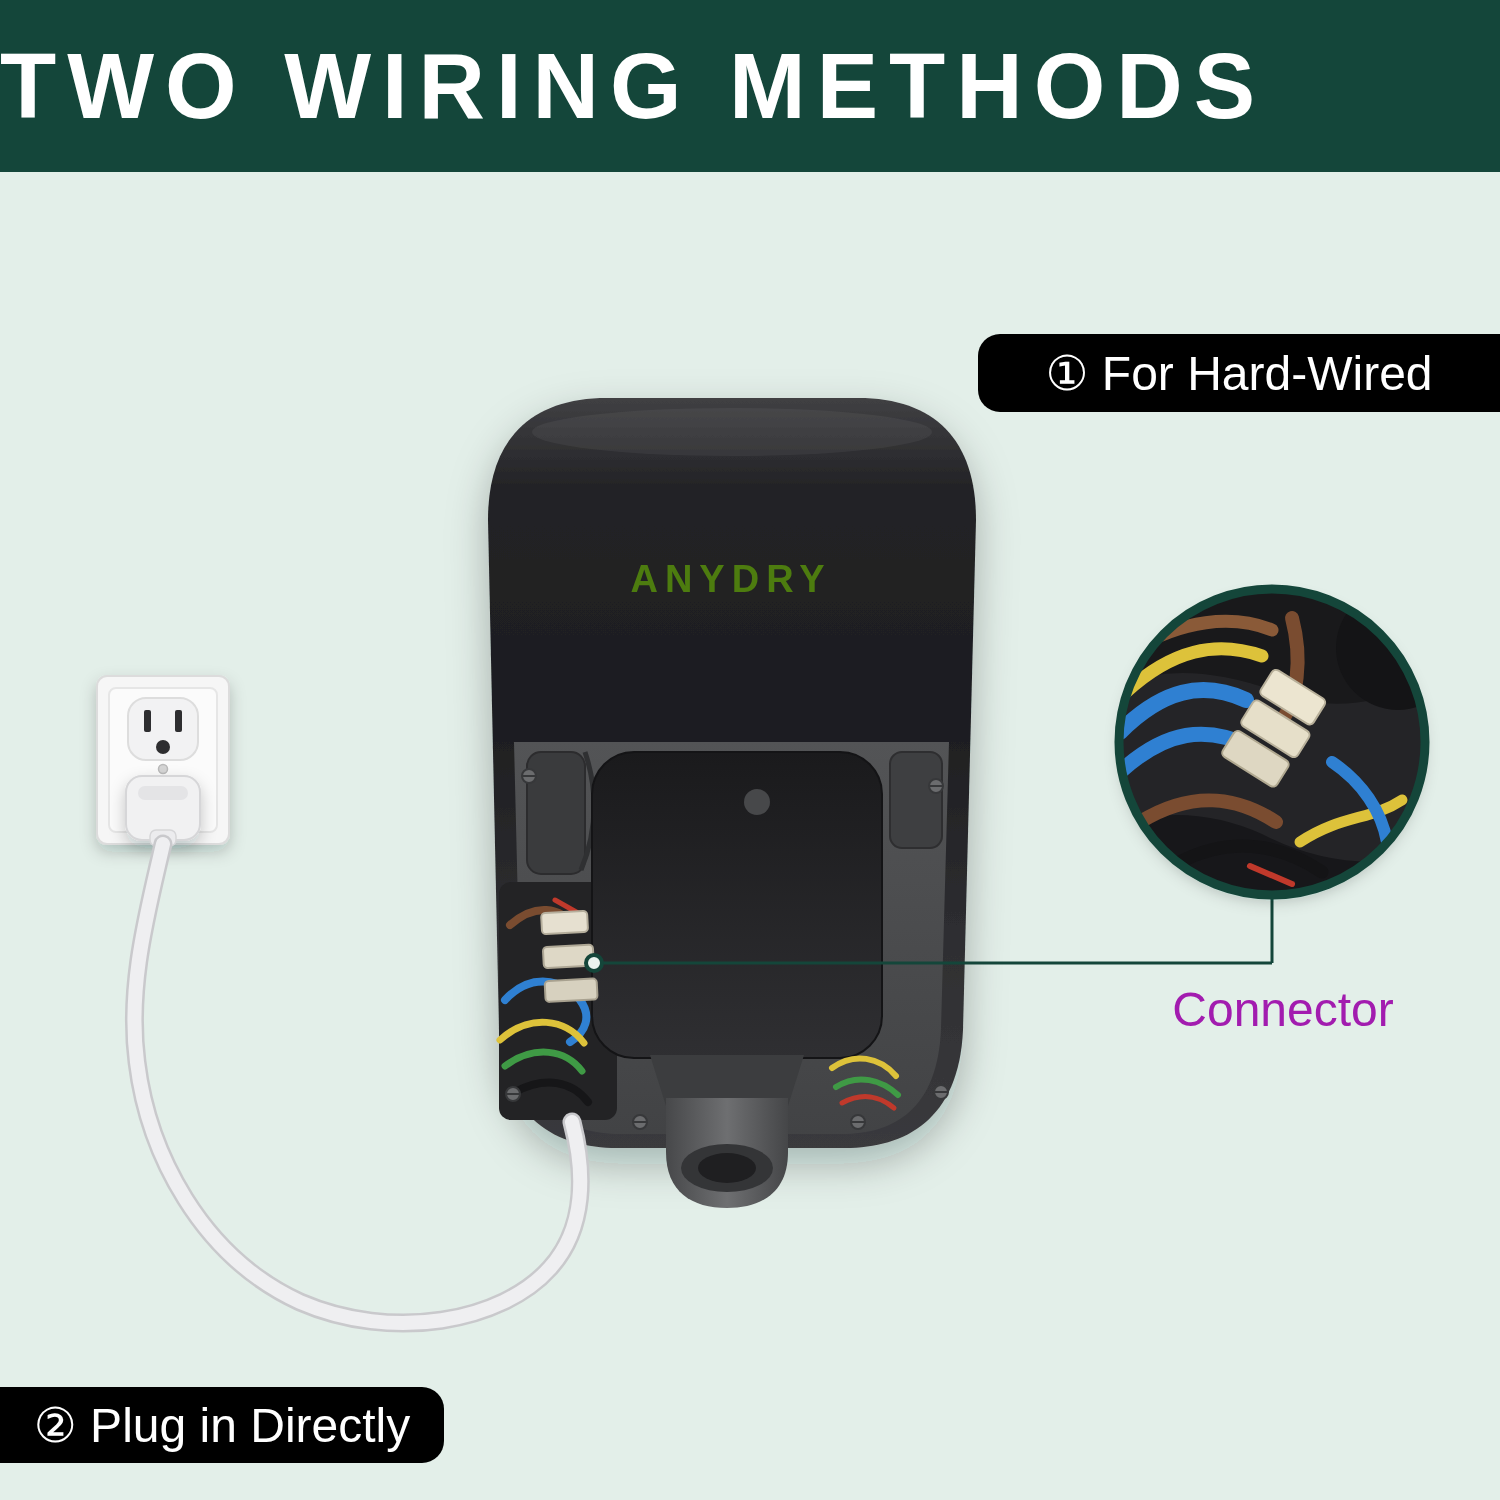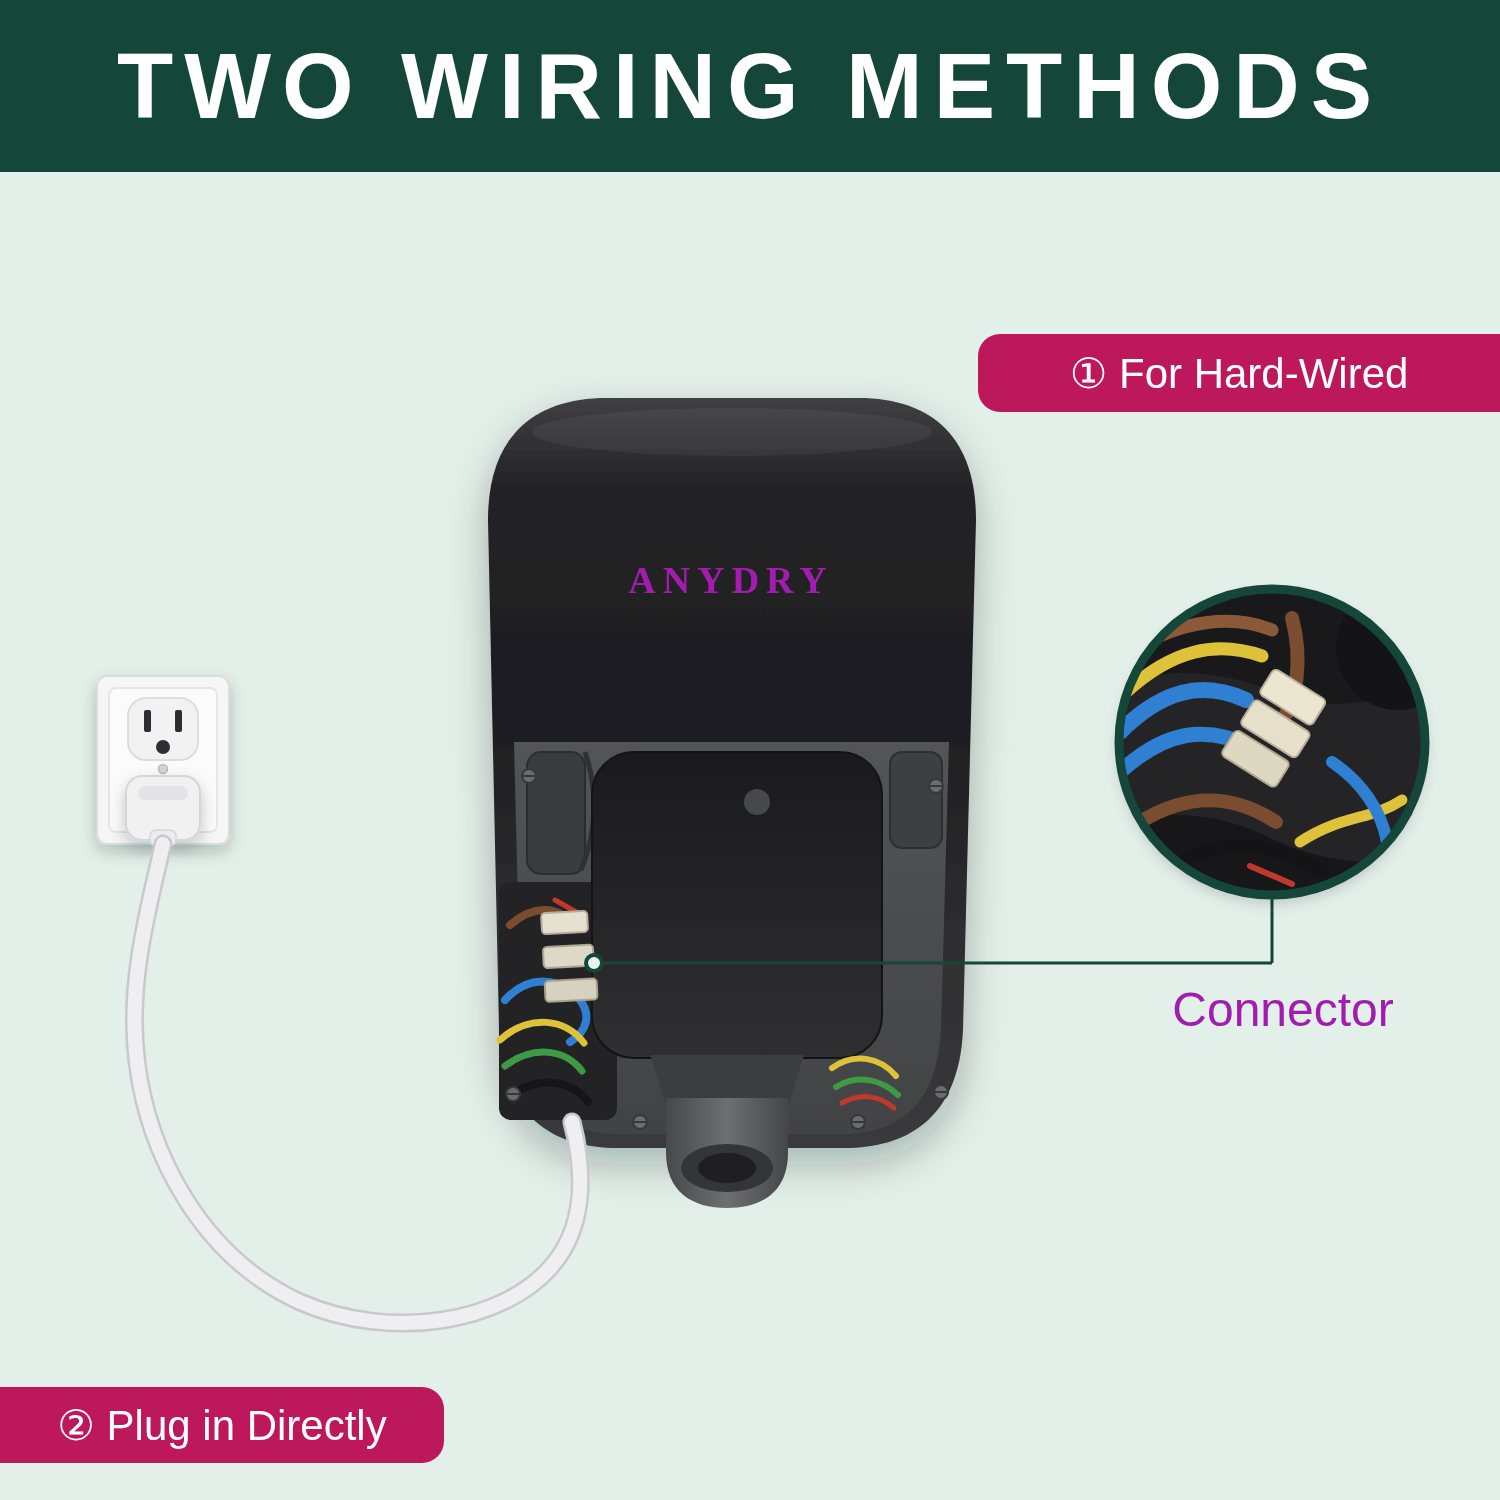--- a/index.html
+++ b/index.html
@@ -5,44 +5,44 @@
   html,body{margin:0;padding:0;}
   body{
     width:1500px;height:1500px;
     font-family:"Liberation Sans", sans-serif;
     background:#e3efe9;
     overflow:hidden;
   }
   .canvas{position:relative;width:1500px;height:1500px;background:#e3efe9;}
   .header{
     position:absolute;left:0;top:0;width:1500px;height:172px;
-    background:#14463a;display:flex;align-items:center;justify-content:center;
+    background:#14463a;display:flex;align-items:center;justify-content:flex-start;
   }
   .header h1{
     margin:0;color:#ffffff;font-size:92px;font-weight:bold;
     letter-spacing:11px;white-space:nowrap;
   }
   .badge{
-    position:absolute;background:#be185d;color:#ffffff;
+    position:absolute;background:#000000;color:#ffffff;
     display:flex;align-items:center;justify-content:center;
-    font-size:42px;white-space:nowrap;
+    font-size:48px;white-space:nowrap;
   }
   .badge-right{
     top:334px;right:0;width:522px;height:78px;
     border-radius:22px 0 0 22px;
   }
   .badge-left{
     top:1387px;left:0;width:444px;height:76px;
     border-radius:0 22px 22px 0;
   }
   .scene{position:absolute;left:0;top:0;width:1500px;height:1500px;}
   .brand{
     position:absolute;left:731px;top:558px;transform:translateX(-50%);
-    color:#a21caf;font-size:38px;font-weight:bold;letter-spacing:7px;
-    white-space:nowrap;pointer-events:none;font-family:Liberation Serif, serif;
+    color:#4d7c0f;font-size:38px;font-weight:bold;letter-spacing:7px;
+    white-space:nowrap;pointer-events:none;
   }
   .connector-label{
     position:absolute;left:1283px;top:982px;transform:translateX(-50%);
     color:#a21caf;font-size:48px;white-space:nowrap;
   }
 </style>
 </head>
 <body>
 
 <div class="canvas">

